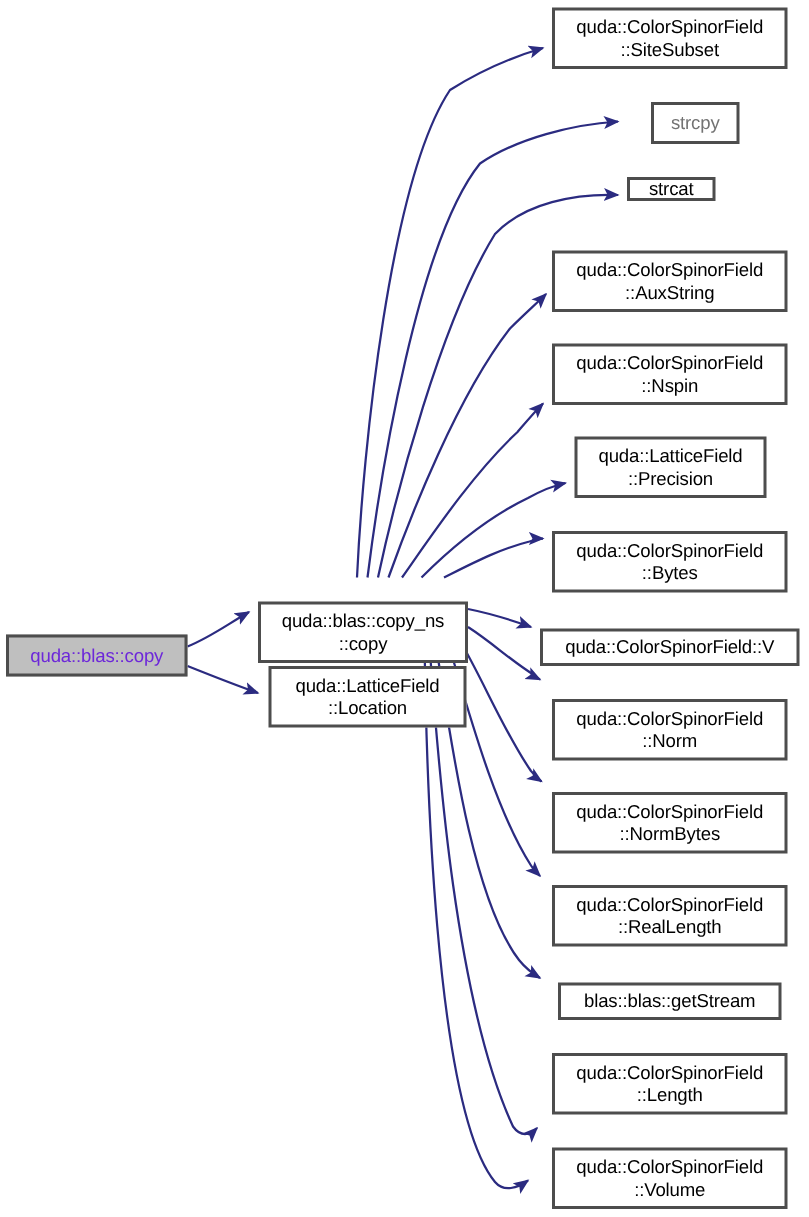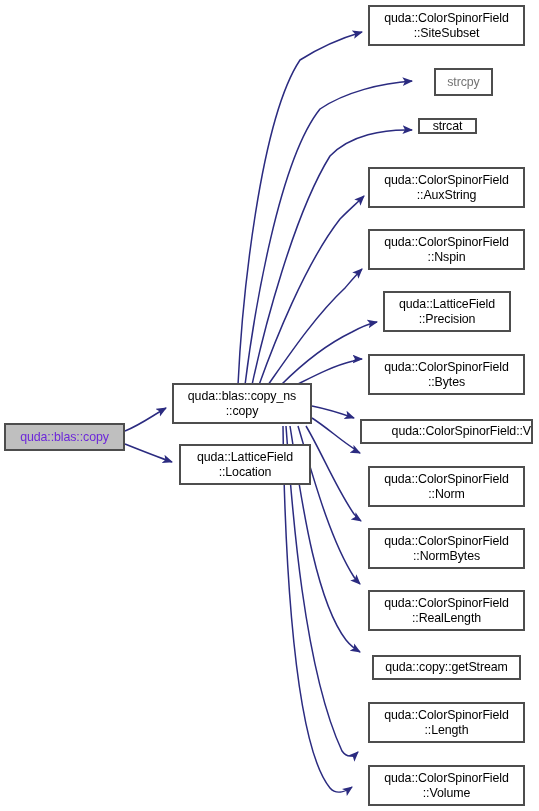--- a/index.html
+++ b/index.html
@@ -71,41 +71,41 @@
         <path d="M312,406 C327,409 340,413 354,418" stroke="#2b2b80" marker-end="url(#arrow)"></path>
         <path d="M312,418 C329,429 340,440 356,450 C357,451 358,452 360,453" stroke="#2b2b80" marker-end="url(#arrow)"></path>
         <path d="M306,426 C322,453 336,488 354,514 C357,517 358,519 361,521" stroke="#2b2b80" marker-end="url(#arrow)"></path>
         <path d="M298,426 C311,469 329,538 354,577 C356,580 358,582 360,584" stroke="#2b2b80" marker-end="url(#arrow)"></path>
         <path d="M290,426 C299,481 313,597 346,640 C350,645 355,649 360,652" stroke="#2b2b80" marker-end="url(#arrow)"></path>
         <path d="M286,426 C291,493 302,665 342,751 C347,758 353,757 358,752" stroke="#2b2b80" marker-end="url(#arrow)"></path>
         <path d="M283,426 C284,504 289,738 330,788 C336,795 345,792 352,787" stroke="#2b2b80" marker-end="url(#arrow)"></path>
       </g>
   </svg>
 <div class="node highlight" style="left: 4px; top: 423px; width: 121px; height: 28px; border-color: rgb(77, 77, 77); color: #6d28d9;"><span class="lbl">quda::blas::copy</span></div>
-    <div class="node" style="left: 172px; top: 383px; width: 140px; height: 41px; border-color: rgb(77, 77, 77); color: rgb(0, 0, 0); background: rgb(255, 255, 255);"><span class="lbl">quda::blas::copy_ns
+    <div class="node" style="left: 172px; top: 401px; width: 140px; height: 41px; border-color: rgb(77, 77, 77); color: rgb(0, 0, 0); background: rgb(255, 255, 255);"><span class="lbl">quda::blas::copy_ns
 ::copy</span></div>
     <div class="node" style="left: 179px; top: 444px; width: 132px; height: 41px; border-color: rgb(77, 77, 77); color: rgb(0, 0, 0); background: rgb(255, 255, 255);"><span class="lbl">quda::LatticeField
 ::Location</span></div>
     <div class="node" style="left: 368px; top: 5px; width: 157px; height: 41px; border-color: rgb(77, 77, 77); color: rgb(0, 0, 0); background: rgb(255, 255, 255);"><span class="lbl">quda::ColorSpinorField
 ::SiteSubset</span></div>
     <div class="node" style="left: 418px; top: 68px; width: 59px; height: 28px; border-color: rgb(77, 77, 77); color: #737373; background: rgb(255, 255, 255); margin-left: 16px;"><span class="lbl">strcpy</span></div>
     <div class="node" style="left: 418px; top: 118px; width: 59px; height: 16px; border-color: rgb(77, 77, 77); color: rgb(0, 0, 0); background: rgb(255, 255, 255);"><span class="lbl">strcat</span></div>
     <div class="node" style="left: 368px; top: 167px; width: 157px; height: 41px; border-color: rgb(77, 77, 77); color: rgb(0, 0, 0); background: rgb(255, 255, 255);"><span class="lbl">quda::ColorSpinorField
 ::AuxString</span></div>
     <div class="node" style="left: 368px; top: 229px; width: 157px; height: 41px; border-color: rgb(77, 77, 77); color: rgb(0, 0, 0); background: rgb(255, 255, 255);"><span class="lbl">quda::ColorSpinorField
 ::Nspin</span></div>
     <div class="node" style="left: 383px; top: 291px; width: 128px; height: 41px; border-color: rgb(77, 77, 77); color: rgb(0, 0, 0); background: rgb(255, 255, 255);"><span class="lbl">quda::LatticeField
 ::Precision</span></div>
     <div class="node" style="left: 368px; top: 354px; width: 157px; height: 41px; border-color: rgb(77, 77, 77); color: rgb(0, 0, 0); background: rgb(255, 255, 255);"><span class="lbl">quda::ColorSpinorField
 ::Bytes</span></div>
-    <div class="node" style="left: 360px; top: 419px; width: 173px; height: 25px; border-color: rgb(77, 77, 77); color: rgb(0, 0, 0); background: rgb(255, 255, 255); text-align: right;"><span class="lbl">quda::ColorSpinorField::V</span></div>
+    <div class="node" style="left: 360px; top: 419px; width: 173px; height: 25px; border-color: rgb(77, 77, 77); color: rgb(0, 0, 0); background: rgb(255, 255, 255);"><span class="lbl">quda::ColorSpinorField::V</span></div>
     <div class="node" style="left: 368px; top: 466px; width: 157px; height: 41px; border-color: rgb(77, 77, 77); color: rgb(0, 0, 0); background: rgb(255, 255, 255);"><span class="lbl">quda::ColorSpinorField
 ::Norm</span></div>
     <div class="node" style="left: 368px; top: 528px; width: 157px; height: 41px; border-color: rgb(77, 77, 77); color: rgb(0, 0, 0); background: rgb(255, 255, 255);"><span class="lbl">quda::ColorSpinorField
 ::NormBytes</span></div>
     <div class="node" style="left: 368px; top: 590px; width: 157px; height: 41px; border-color: rgb(77, 77, 77); color: rgb(0, 0, 0); background: rgb(255, 255, 255);"><span class="lbl">quda::ColorSpinorField
 ::RealLength</span></div>
-    <div class="node" style="left: 372px; top: 655px; width: 149px; height: 25px; border-color: rgb(77, 77, 77); color: rgb(0, 0, 0); background: rgb(255, 255, 255);"><span class="lbl">quda::copy::getStream</span></div>
+    <div class="node" style="left: 372px; top: 655px; width: 149px; height: 25px; border-color: rgb(77, 77, 77); color: rgb(0, 0, 0); background: rgb(255, 255, 255);"><span class="lbl">blas::blas::getStream</span></div>
     <div class="node" style="left: 368px; top: 702px; width: 157px; height: 41px; border-color: rgb(77, 77, 77); color: rgb(0, 0, 0); background: rgb(255, 255, 255);"><span class="lbl">quda::ColorSpinorField
 ::Length</span></div>
     <div class="node" style="left: 368px; top: 765px; width: 157px; height: 41px; border-color: rgb(77, 77, 77); color: rgb(0, 0, 0); background: rgb(255, 255, 255);"><span class="lbl">quda::ColorSpinorField
 ::Volume</span></div>
   </div>
 
 </body></html>

